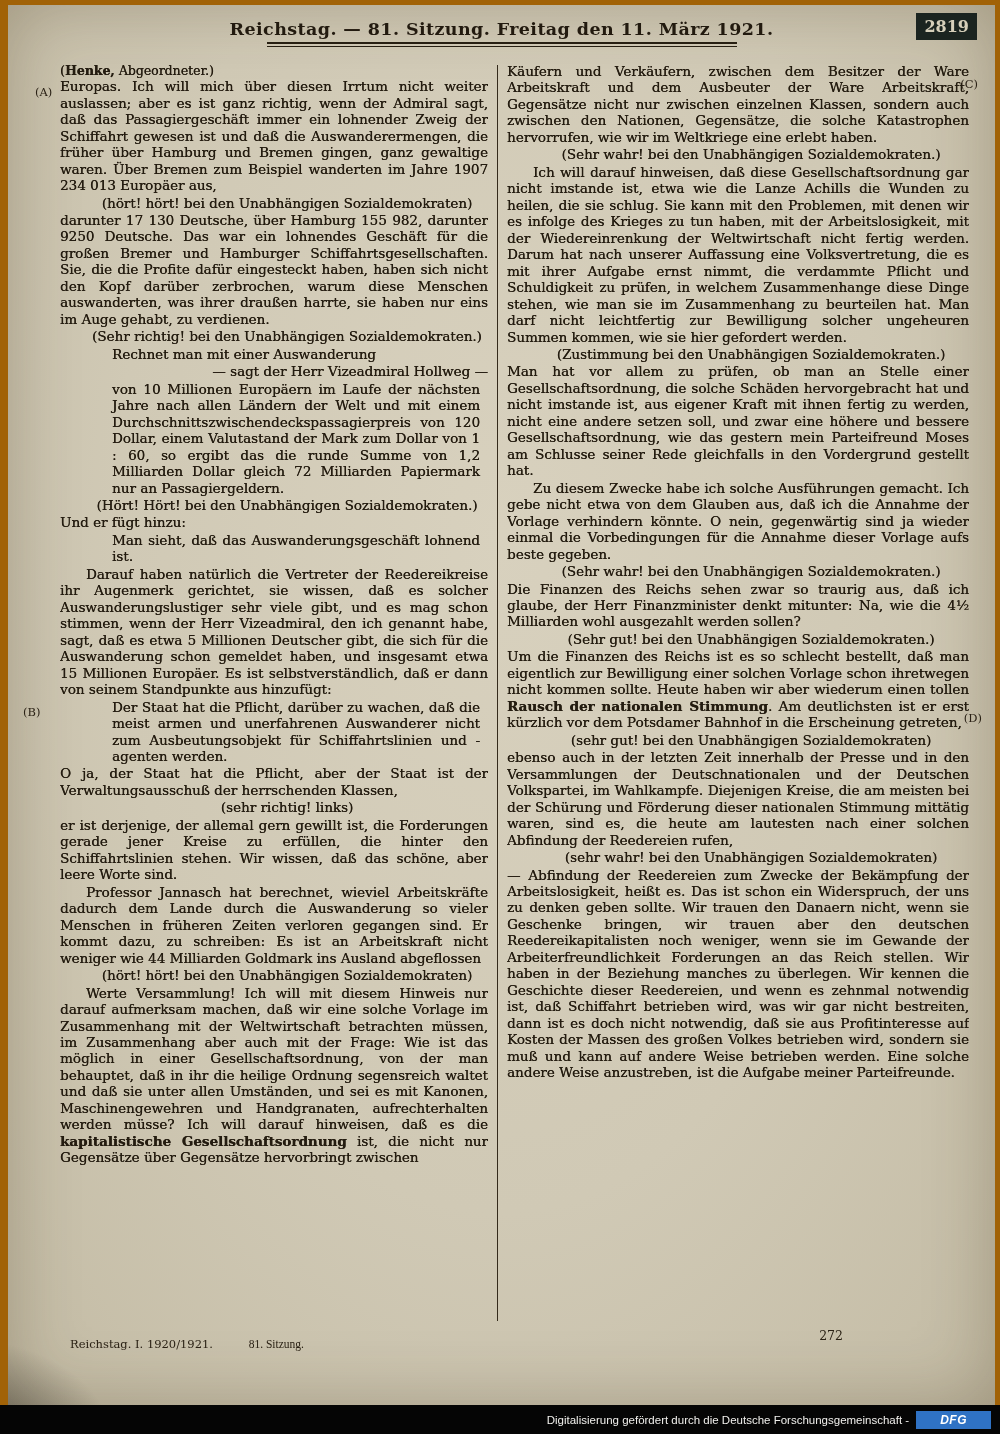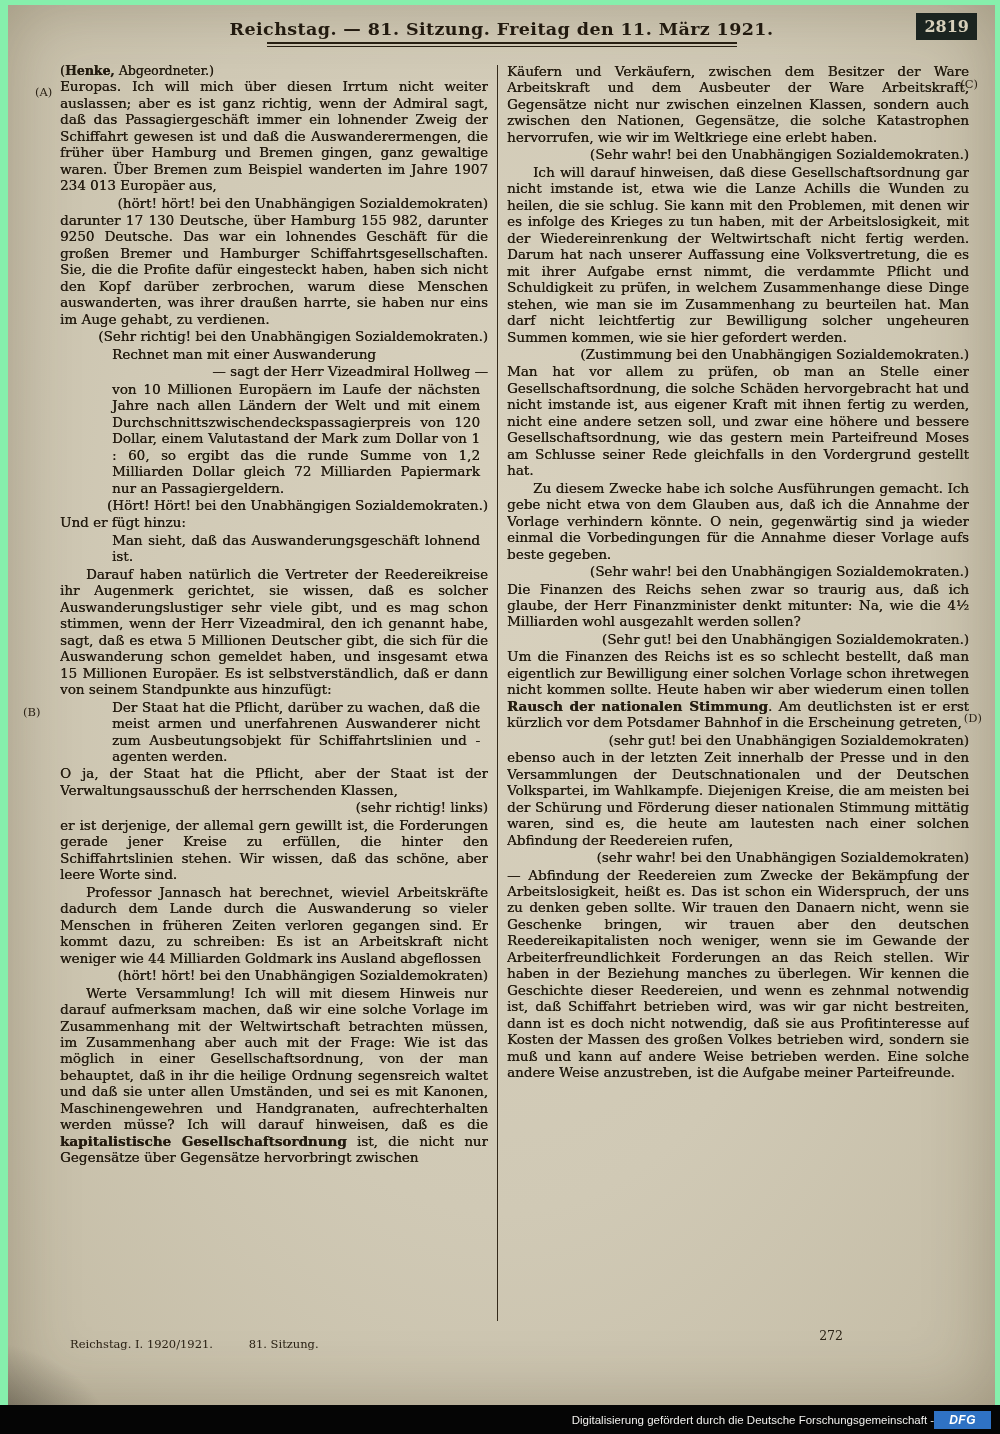--- a/index.html
+++ b/index.html
@@ -1,21 +1,21 @@
 <!DOCTYPE html>
 <html lang="de"><head>
 <meta charset="utf-8">
 <style>
   * { margin:0; padding:0; box-sizing:border-box; }
   html,body { width:1000px; height:1434px; }
   body {
     background:#0c0b09;
     font-family:"DejaVu Serif","Liberation Serif",serif;
   }
-  .scan { position:relative; width:1000px; height:1434px; background:#86efac; overflow:hidden; }
+  .scan { position:relative; width:1000px; height:1434px; background:#a16207; overflow:hidden; }
   .paper {
     position:absolute; left:8px; top:5px; right:5px; bottom:29px;
     background:radial-gradient(ellipse at 50% 38%, #d8d1be 0%, #d0c9b5 55%, #c3bba4 100%);
     box-shadow:inset 0 0 70px rgba(62,46,20,0.28);
     overflow:hidden;
   }
   .paper::after {
     content:""; position:absolute; left:-40px; bottom:-45px; width:160px; height:120px;
     background:radial-gradient(ellipse at 0% 100%, rgba(10,8,5,0.55) 0%, rgba(10,8,5,0.0) 65%);
     pointer-events:none;
@@ -55,41 +55,41 @@
 
   .blk {
     font-size:13.5px; line-height:1.22; color:#241c10;
     text-align:justify; hyphens:auto; -webkit-hyphens:auto;
     text-shadow:0.25px 0 0 currentColor;
     margin-bottom:1px;
   }
   .speaker { text-align:left; font-size:12.5px; margin-bottom:0; }
   .body { text-indent:26px; }
   .cont { text-indent:0; }
-  .interjection { text-indent:26px; text-align:right; }
+  .interjection { text-indent:26px; text-align:center; }
   .quote { margin-left:52px; margin-right:8px; }
   .attribution { text-align:right; text-indent:0; }
   .bold { font-weight:700; }
 
   
   .foot-left { position:absolute; left:62px; bottom:54px; font-size:11.5px; color:#2a2114; }
-  .foot-left .gap { display:inline-block; margin-left:32px; }
+  .foot-left .gap { display:inline-block; margin-left:32px;font-family:Liberation Serif, serif; }
   .foot-right { position:absolute; right:152px; bottom:62px; font-size:12.5px; color:#2a2114; }
 
   
   .digibar {
     position:absolute; left:0; right:0; bottom:0; height:29px;
     background:#050505; display:flex; align-items:center; justify-content:flex-end;
-    padding-right:9px;
+    gap:7px; padding-right:9px;
     font-family:"Liberation Sans","DejaVu Sans",sans-serif;
   }
   .digi-text { color:#f0efec; font-size:11.5px; }
   .dfg-logo {
     background:#2f72c4; color:#ffffff; font-weight:700; font-style:italic;
-    font-size:12px; padding:2px 15px; letter-spacing:.5px;
+    font-size:12px; padding:2px 24px; letter-spacing:.5px;
   }
 
   
   .artifact { position:absolute; background:#16312a; border-radius:2px; }
   .af1 { left:60px;  top:10px; width:12px; height:9px; }
   .af2 { left:338px; top:9px;  width:10px; height:8px; }
   .af3 { left:430px; top:11px; width:9px;  height:7px; }
   .af4 { left:523px; top:8px;  width:11px; height:8px; }
   .af5 { left:845px; top:9px;  width:10px; height:8px; }
 </style>

